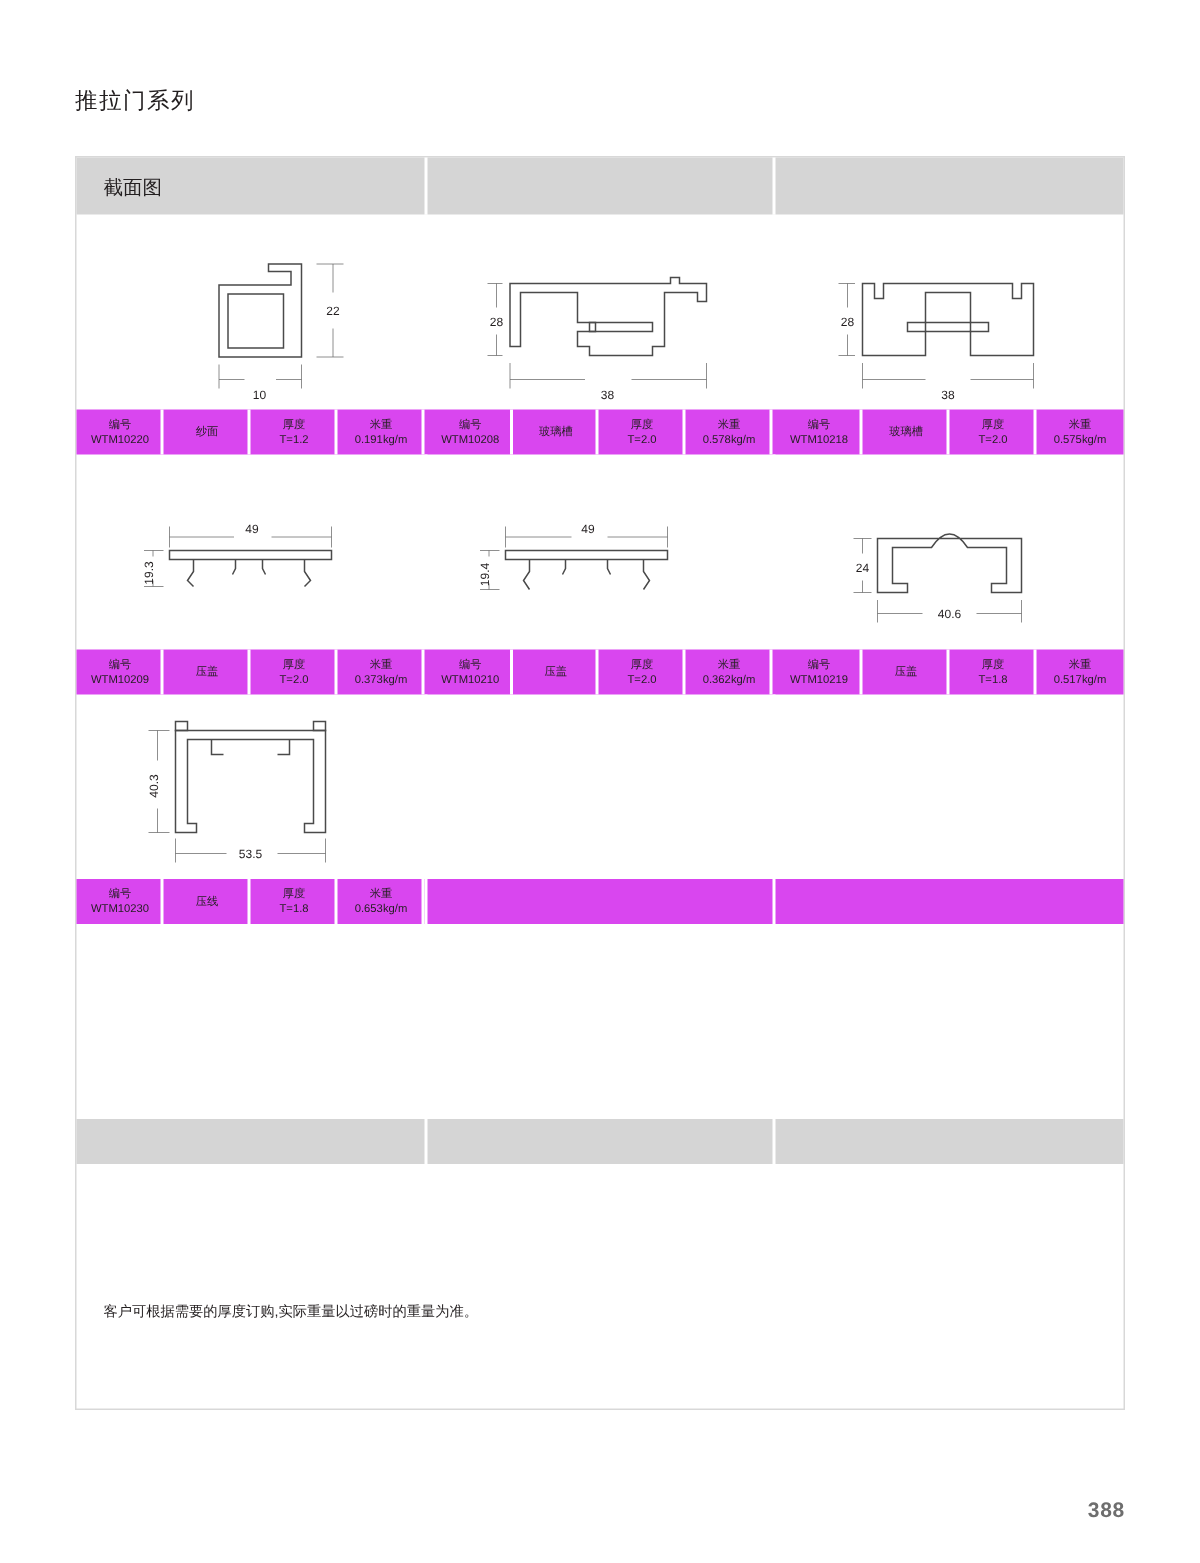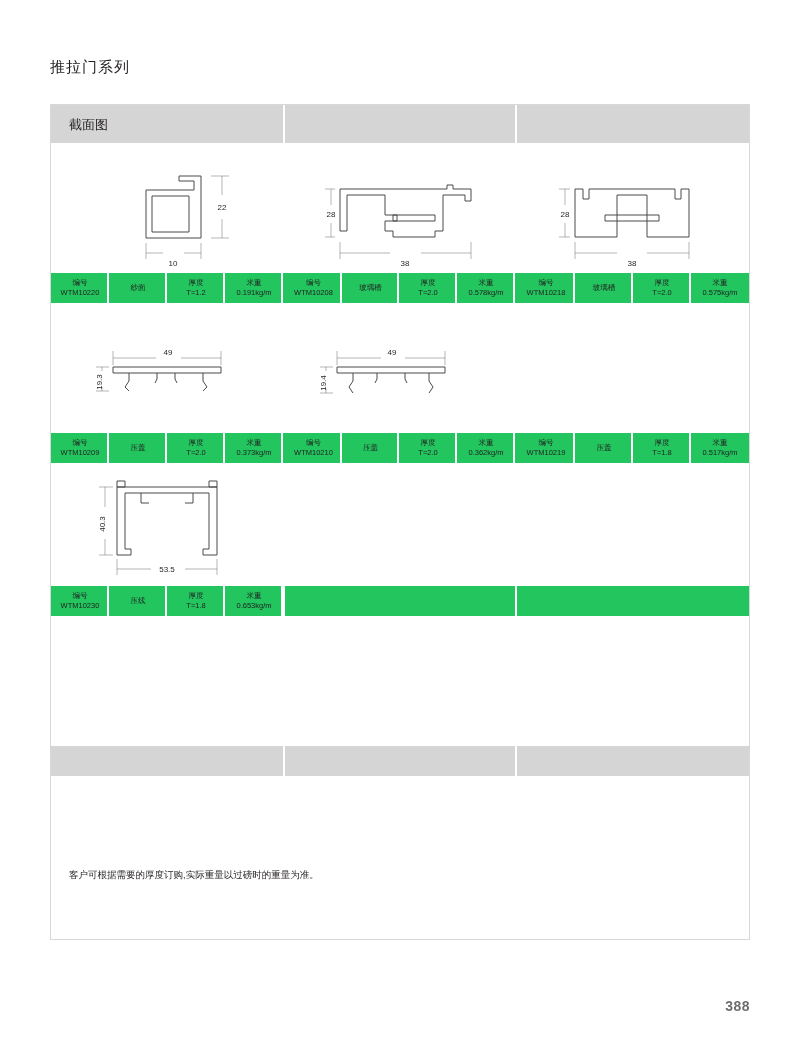--- a/index.html
+++ b/index.html
@@ -56,21 +56,21 @@
     width: 700px;
     height: 836px;
     border: 1px solid #d8d8d8;
     box-sizing: border-box;
   }
   
   .band {
     position: absolute;
     left: 0;
     width: 100%;
-    background: #22c55e;
+    background: #d946ef;
     box-sizing: border-box;
   }
   .band .cell-sep {
     position: absolute;
     top: 0;
     width: 2px;
     height: 100%;
     background: #ffffff;
   }
   .title-band {
@@ -355,20 +355,39 @@
             <line x1="35" y1="64" x2="48" y2="64"></line>
             <line x1="35" y1="90" x2="48" y2="90"></line>
             <line x1="41" y1="64" x2="41" y2="68"></line>
             <line x1="41" y1="86" x2="41" y2="90"></line>
           </g>
           <text class="dim-text" x="107" y="52" text-anchor="middle">49</text>
           <text class="dim-text" x="41" y="80" text-anchor="middle" transform="rotate(-90 41 80)">19.4</text>
         </svg>
       </div>
 
+      <div style="position:absolute;left:466px;top:0;width:232px;height:130px;">
+        <svg width="232" height="130" viewBox="0 0 232 130">
+          <g fill="none" stroke="#4a4a4a" stroke-width="1">
+            <path d="M68 56 L68 92 L88 92 L88 86 L78 86 L78 62 L104 62 Q116 44 128 62 L154 62 L154 86 L144 86 L144 92 L164 92 L164 56 Z"></path>
+          </g>
+          <g stroke="#6a6a6a" stroke-width="0.5">
+            <line x1="52" y1="56" x2="64" y2="56"></line>
+            <line x1="52" y1="92" x2="64" y2="92"></line>
+            <line x1="58" y1="56" x2="58" y2="66"></line>
+            <line x1="58" y1="84" x2="58" y2="92"></line>
+            <line x1="68" y1="97" x2="68" y2="112"></line>
+            <line x1="164" y1="97" x2="164" y2="112"></line>
+            <line x1="68" y1="106" x2="98" y2="106"></line>
+            <line x1="134" y1="106" x2="164" y2="106"></line>
+          </g>
+          <text class="dim-text" x="58" y="78" text-anchor="middle">24</text>
+          <text class="dim-text" x="116" y="109" text-anchor="middle">40.6</text>
+        </svg>
+      </div>
     </div>
 
     <div class="band spec-band" style="top:328px;">
       <div class="spec-group" style="left:0;width:232px;">
         <div class="spec-cell" style="left:0;width:58px;">
           <span class="k">编号</span>
           <span class="v">WTM10209</span>
           <span class="sep-r"></span>
         </div>
         <div class="spec-cell" style="left:58px;width:58px;">

